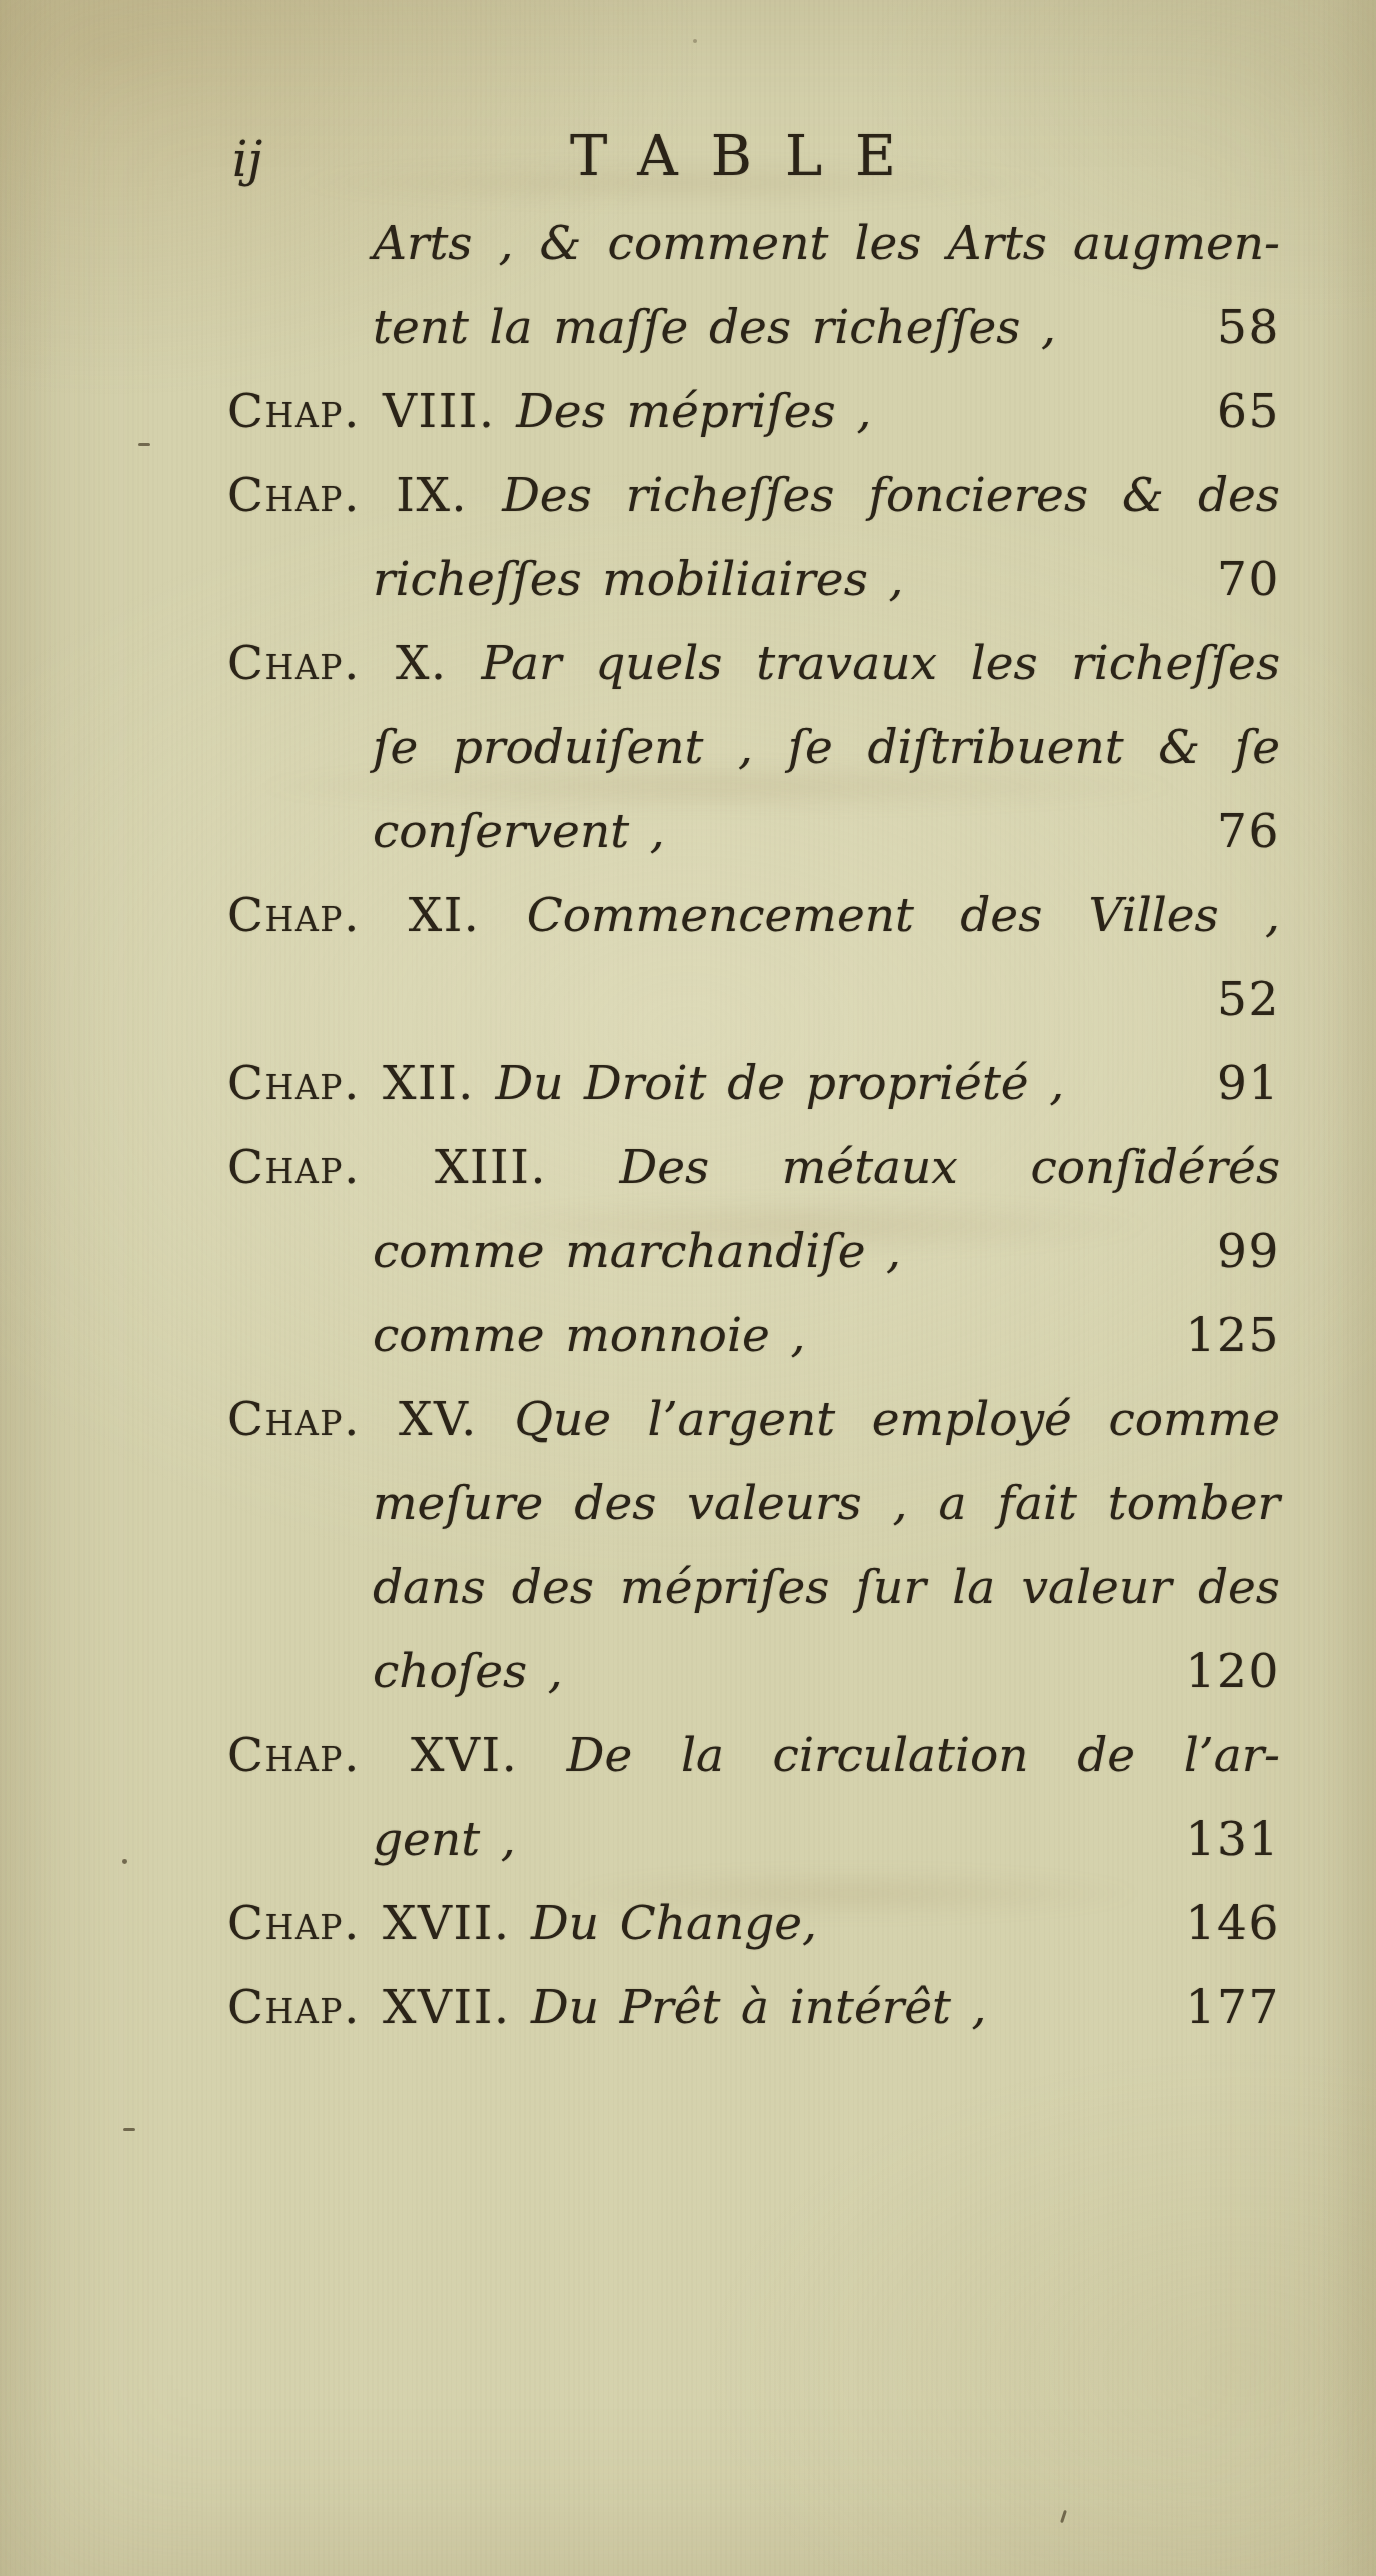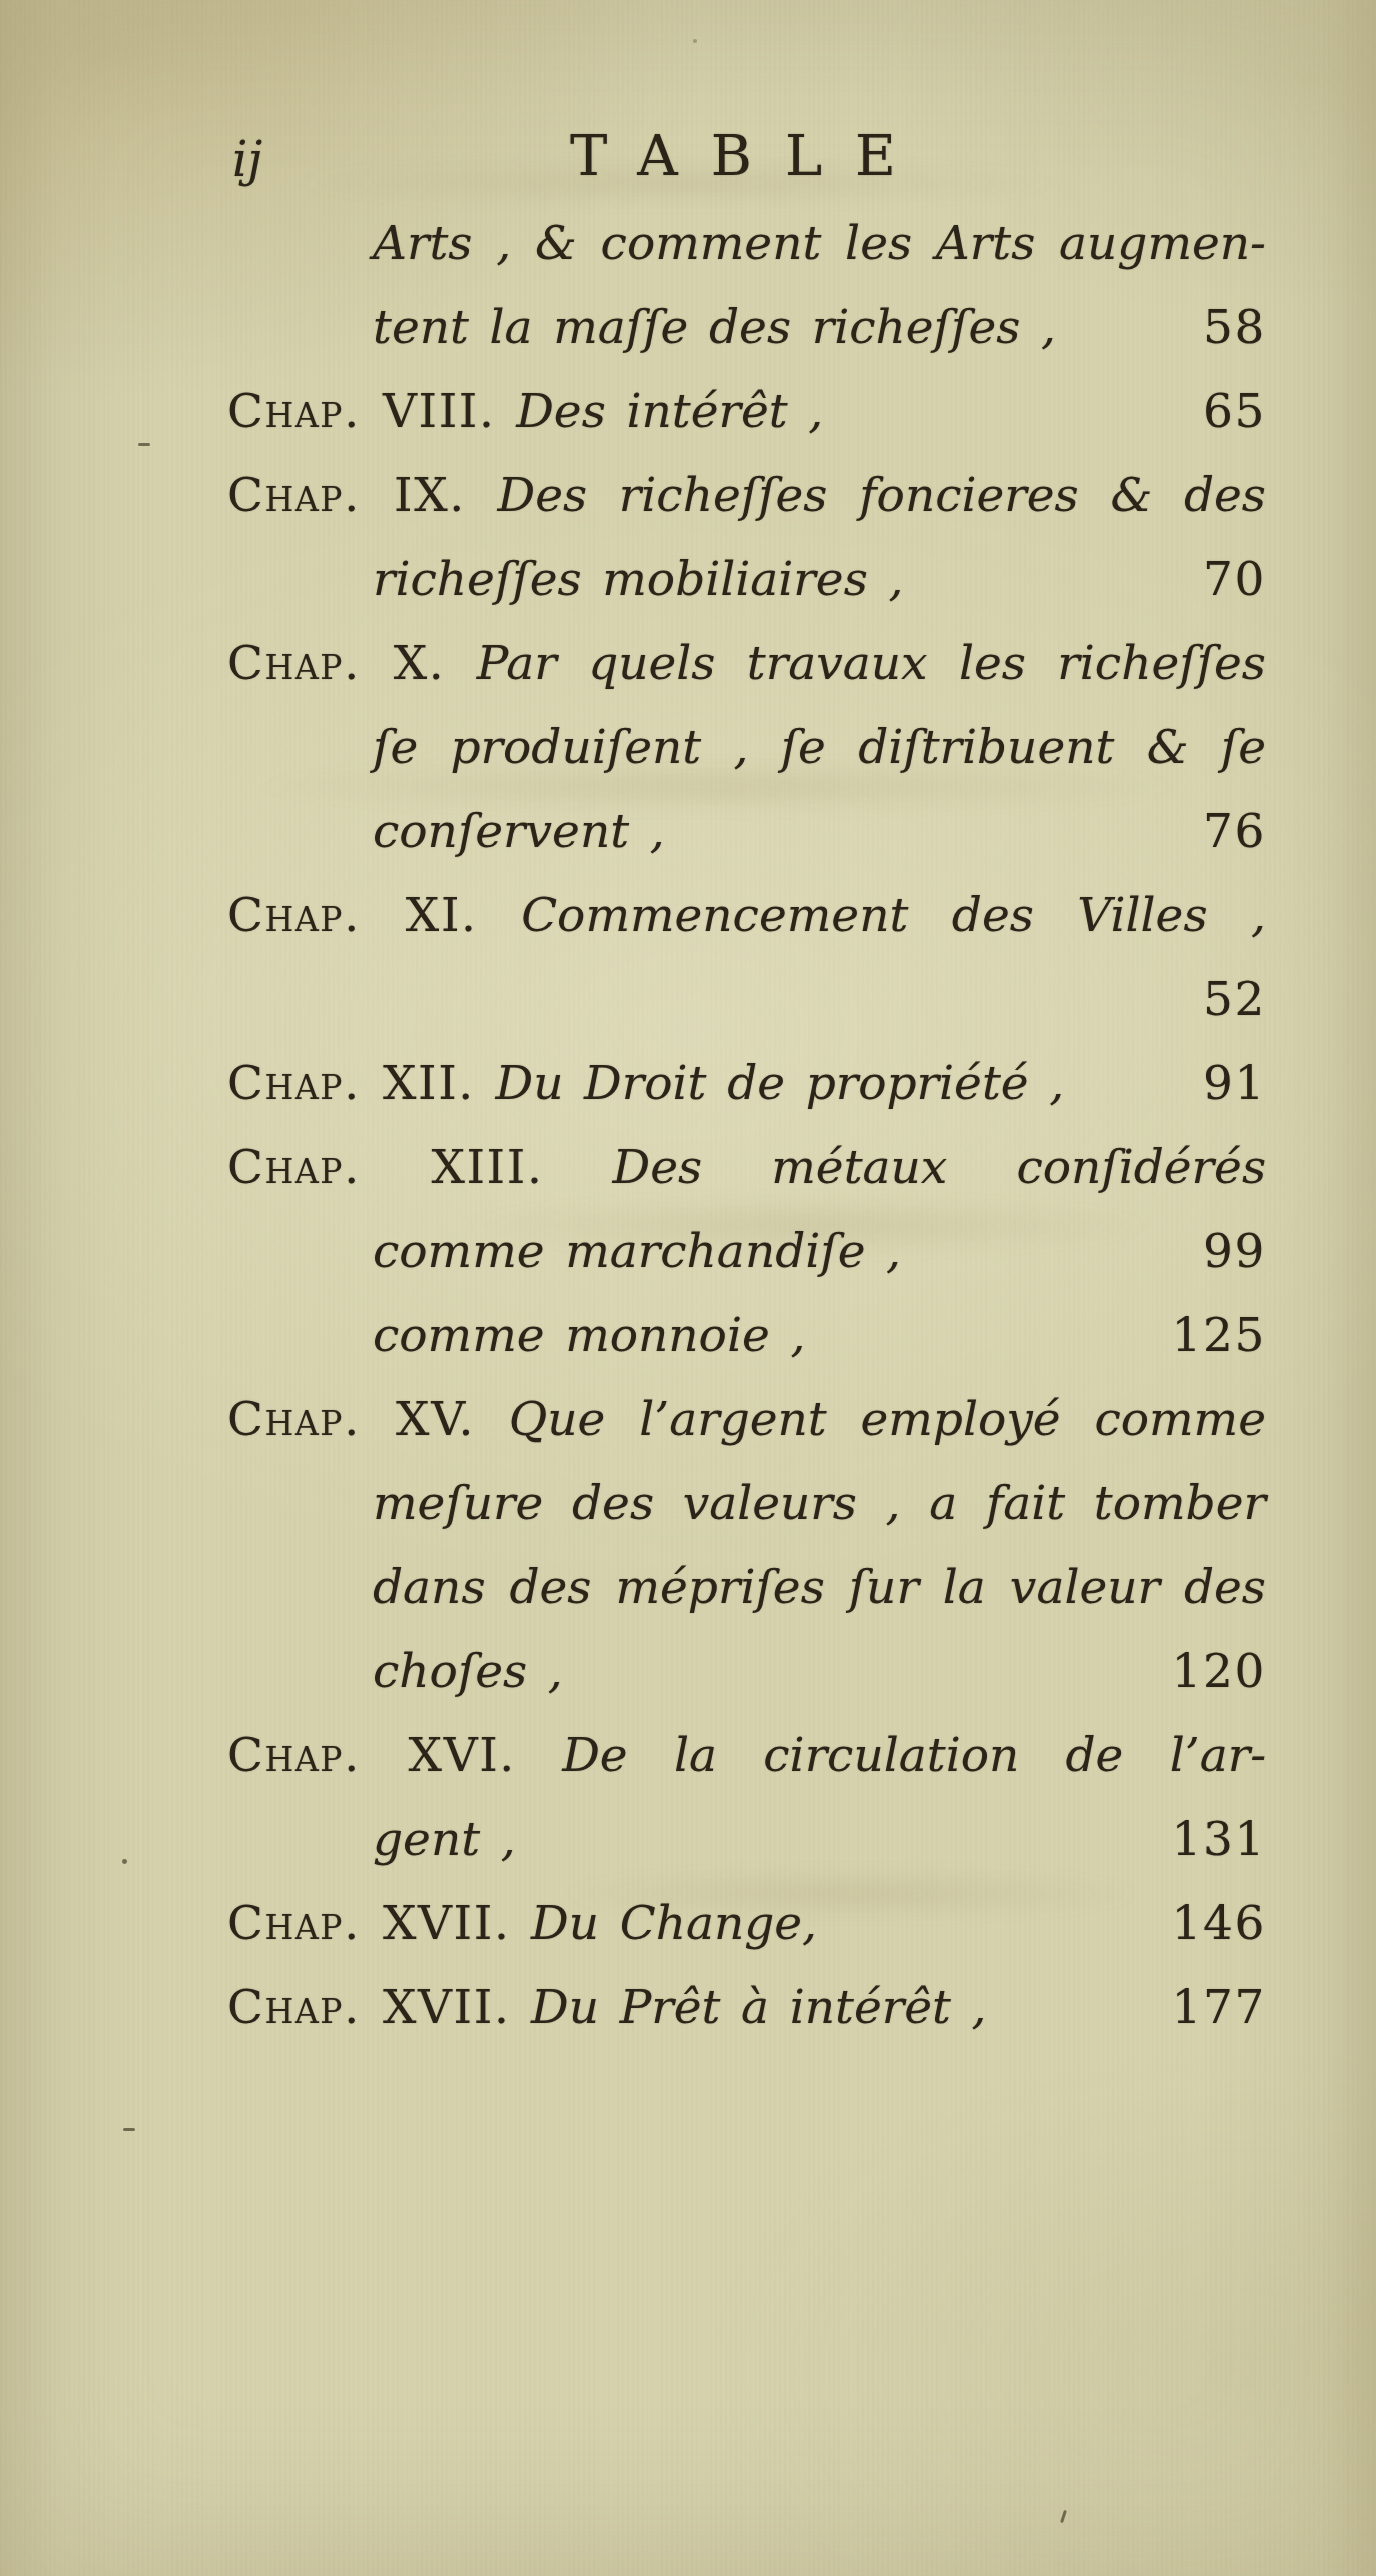--- a/index.html
+++ b/index.html
@@ -22,21 +22,21 @@
     background:radial-gradient(closest-side, rgba(150,128,85,.14), rgba(150,128,85,0));}
   .speck{position:absolute;background:rgba(62,50,30,.65);border-radius:1.6px;}
 
   
   .folio{position:absolute;left:232px;top:131px;font-size:48px;font-style:italic;
     text-shadow:0 0 1.6px rgba(43,36,24,.35);}
   .title{position:absolute;left:570px;top:123px;font-size:56px;letter-spacing:33px;
     text-shadow:0 0 1.6px rgba(43,36,24,.4);}
 
   
-  .toc{position:absolute;left:227px;right:111px;top:201px;}
+  .toc{position:absolute;left:227px;right:97px;top:201px;}
   .line{position:relative;height:84px;line-height:84px;font-size:47px;
     word-spacing:5.7px;white-space:normal;
     text-shadow:0 0 1.6px rgba(43,36,24,.32);}
   .line .label{font-variant:small-caps;letter-spacing:1.6px;font-style:normal;margin-top:20px;}
   .line .text{font-style:italic;}
   .line .page{position:absolute;right:0;top:0;font-style:normal;letter-spacing:1.6px;}
   .line.cont{padding-left:146px;}
   .line.full{text-align:justify;text-align-last:justify;}
 </style>
 </head>
@@ -51,21 +51,21 @@
 <div class="speck" style="left:123px;top:2128px;width:11.5px;height:3.3px;"></div>
 <div class="speck" style="left:1062px;top:2510px;width:3.3px;height:13px;transform:rotate(18deg);"></div>
 <div class="speck" style="left:693px;top:39px;width:4.1px;height:4.1px;border-radius:50%;opacity:.5;"></div>
 
 <div class="folio">ij</div>
 <div class="title">TABLE</div>
 
 <div class="toc">
   <div class="line cont full"><span class="text">Arts , &amp; comment les Arts augmen-</span></div>
   <div class="line cont"><span class="text">tent la maſſe des richeſſes ,</span><span class="page">58</span></div>
-  <div class="line chap"><span class="label">Chap. VIII.</span> <span class="text">Des intérêt ,</span><span class="page">65</span></div>
+  <div class="line chap"><span class="label">Chap. VIII.</span> <span class="text">Des mépriſes ,</span><span class="page">65</span></div>
   <div class="line chap full"><span class="label">Chap. IX.</span> <span class="text">Des richeſſes foncieres &amp; des</span></div>
   <div class="line cont"><span class="text">richeſſes mobiliaires ,</span><span class="page">70</span></div>
   <div class="line chap full"><span class="label">Chap. X.</span> <span class="text">Par quels travaux les richeſſes</span></div>
   <div class="line cont full"><span class="text">ſe produiſent , ſe diſtribuent &amp; ſe</span></div>
   <div class="line cont"><span class="text">conſervent ,</span><span class="page">76</span></div>
   <div class="line chap full"><span class="label">Chap. XI.</span> <span class="text">Commencement des Villes ,</span></div>
   <div class="line cont">
       <span class="page">52</span>
     </div>
   <div class="line chap"><span class="label">Chap. XII.</span> <span class="text">Du Droit de propriété ,</span><span class="page">91</span></div>

